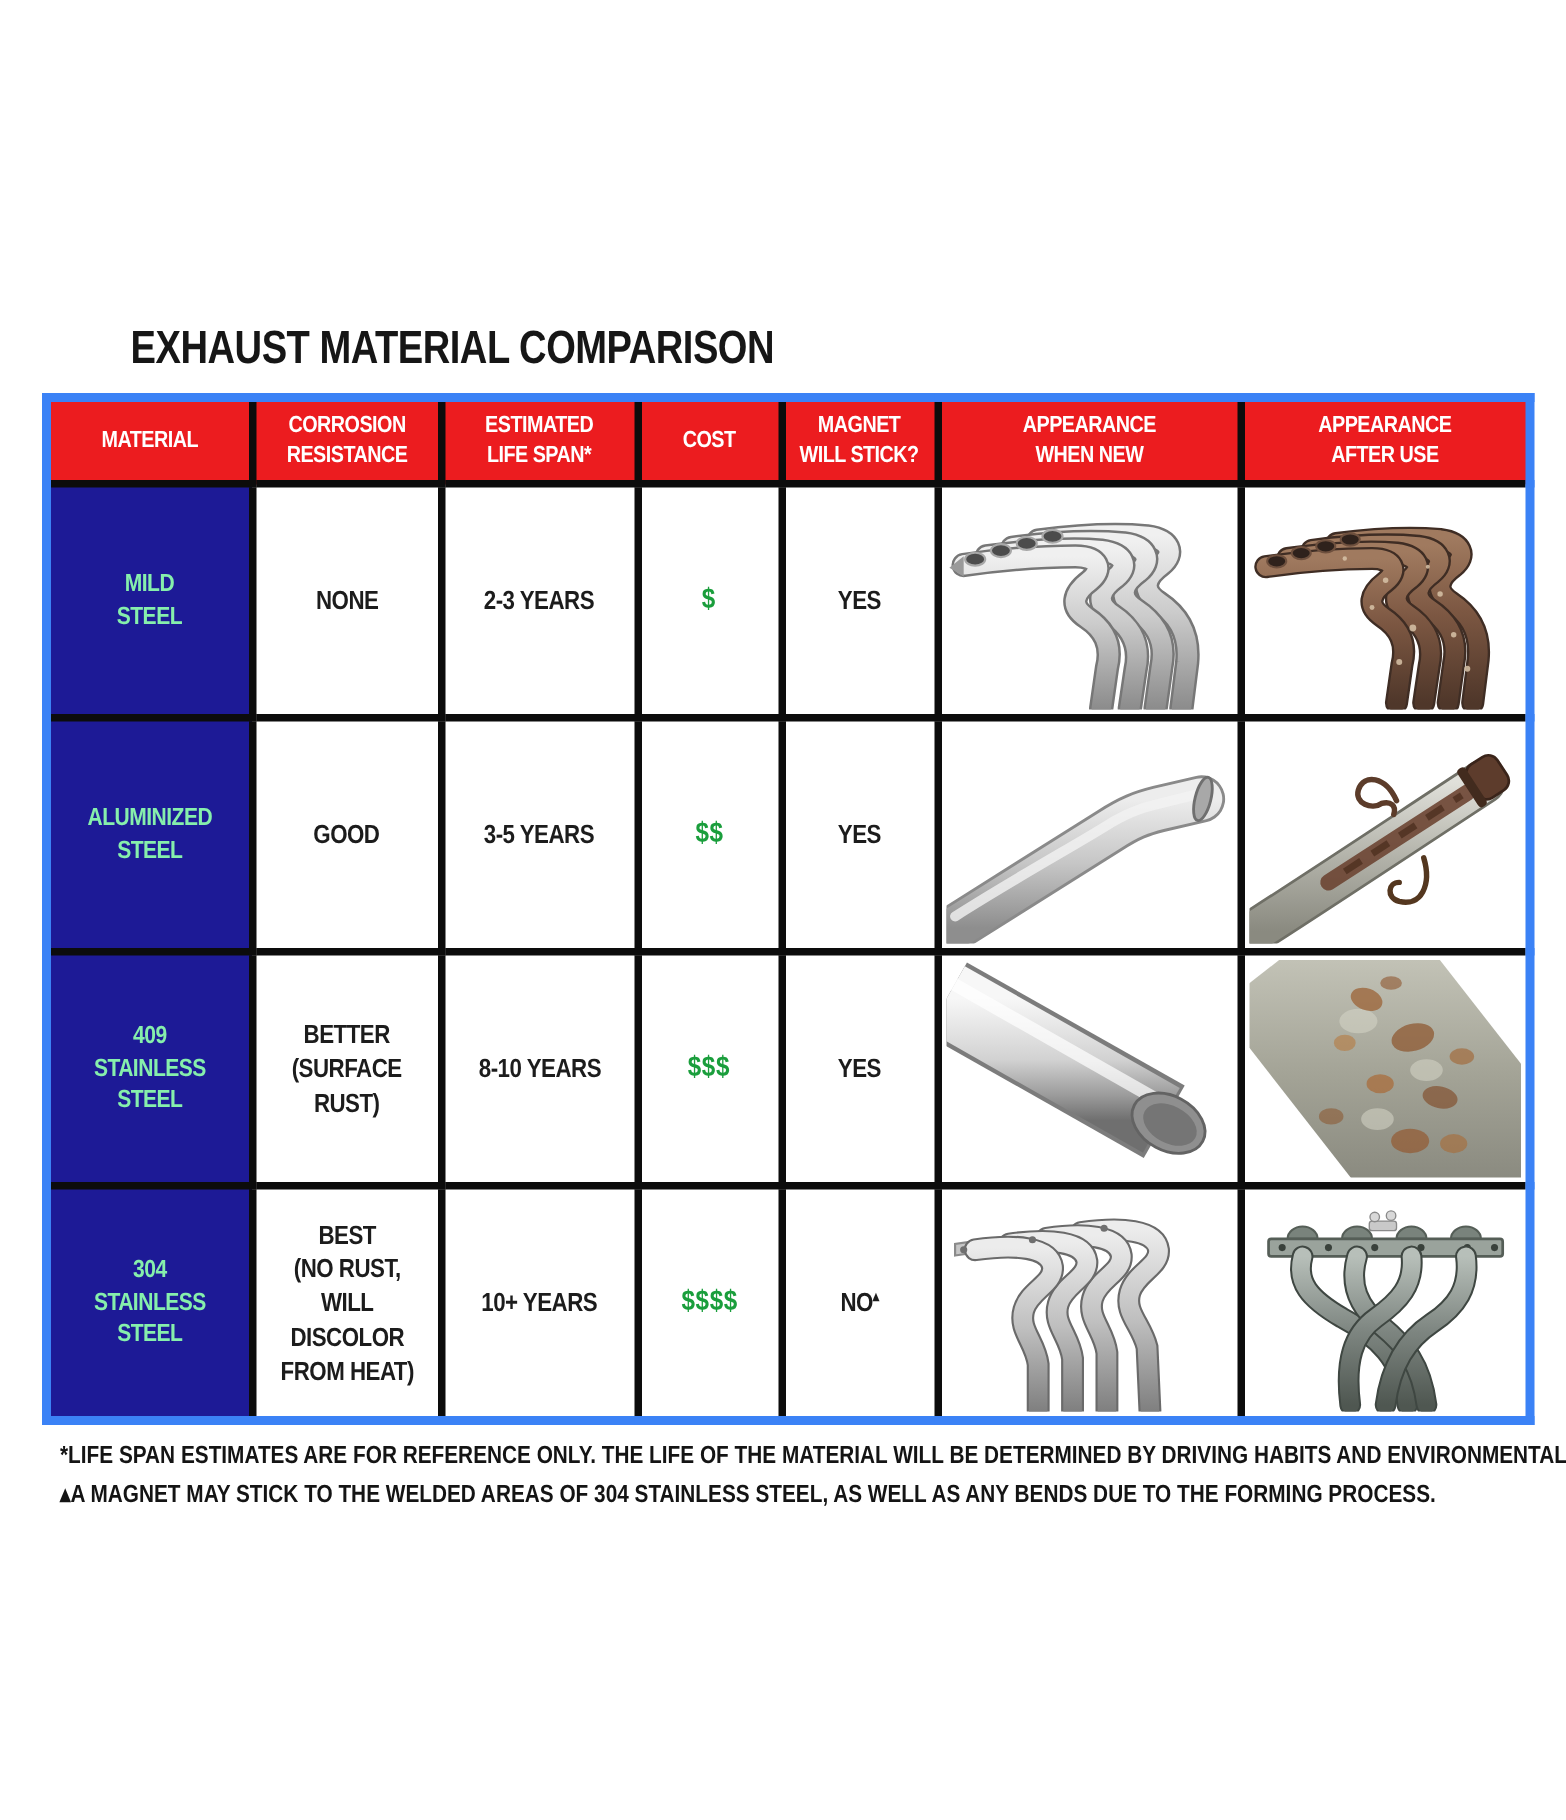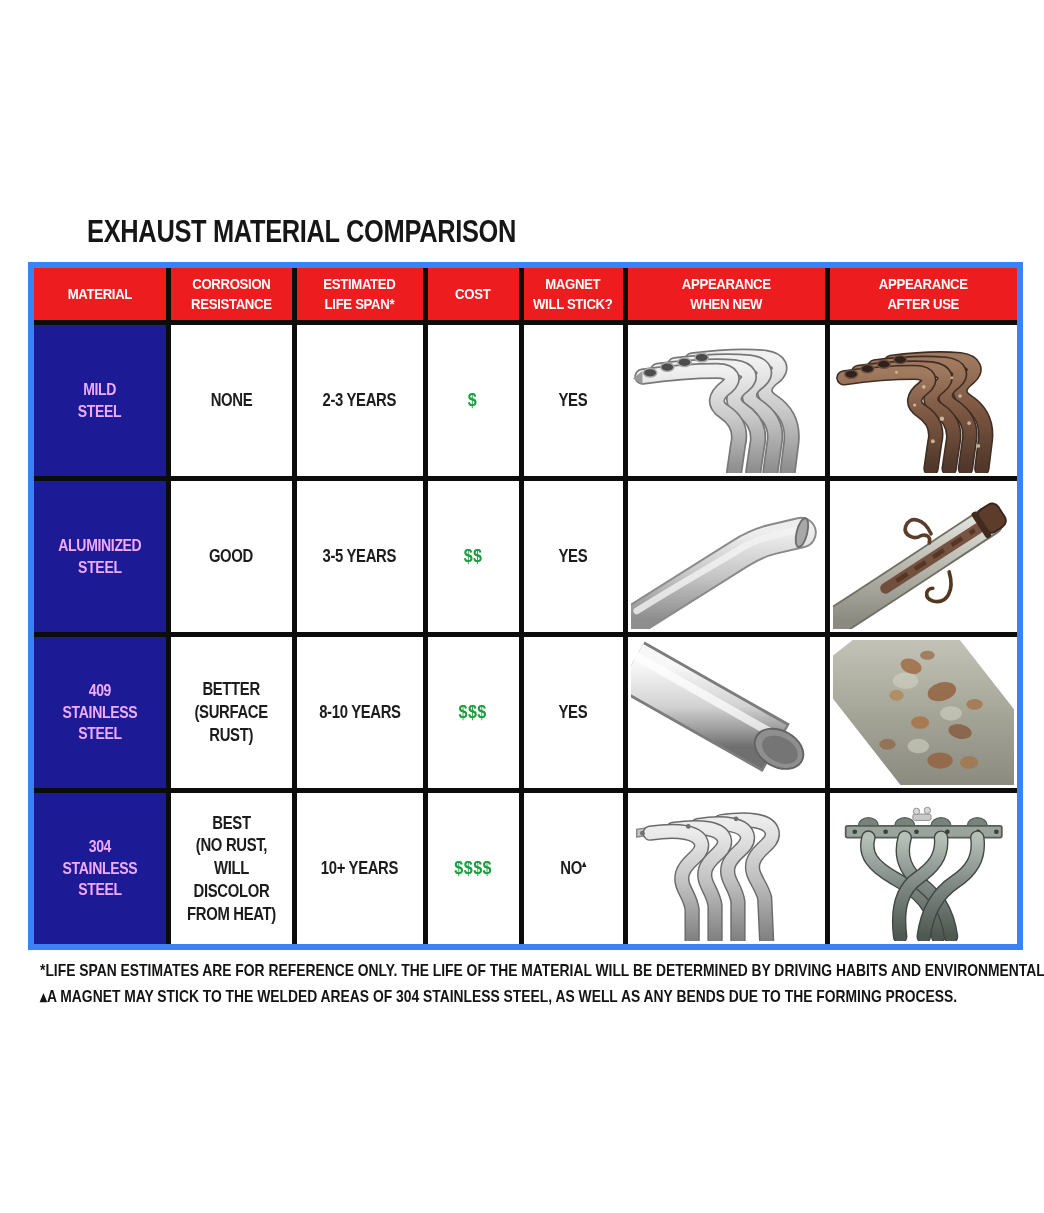--- a/index.html
+++ b/index.html
@@ -7,21 +7,21 @@
   .canvas{position:relative;width:1044px;height:1213px;background:#fff;overflow:hidden;}
   .title{position:absolute;top:214px;left:0;width:100%;text-align:left;
          font-size:31px;font-weight:800;color:#161616;white-space:nowrap;margin-left:40px;}
   .cnd{display:inline-block;transform:scaleX(.85);letter-spacing:-.4px;}
   .title .cnd{transform:scaleX(.82);}
   table.cmp{position:absolute;left:28px;top:262px;width:989px;border-collapse:collapse;
             table-layout:fixed;background:#fff;border:6px solid #3b82f6;}
   .cmp th,.cmp td{border:5px solid #0c0c0c;text-align:center;vertical-align:middle;padding:0;}
   .cmp th{background:#ec1c1f;color:#ffffff;font-size:15.5px;font-weight:700;height:52px;}
   .cmp tr.data{height:153px;}
-  .mat{background:#1d1a96;color:#f0abfc;font-size:16.5px;}
+  .mat{background:#1d1a96;color:#86efac;font-size:16.5px;}
   .txt{white-space:pre-line;font-weight:700;line-height:1.3;}
   .plain{color:#1c1c1c;font-size:17.5px;}
   .cost{color:#1a9e3c;font-size:19px;font-weight:700;letter-spacing:.5px;}
   sup.mk{font-size:10px;vertical-align:super;font-weight:700;}
   td.photo{background:#fff;padding:3px;}
   td.photo svg{display:block;width:100%;height:145px;}
   .foot{position:absolute;left:40px;top:958px;width:1180px;color:#141414;font-weight:700;
         font-size:16.5px;line-height:1.55;transform:scaleX(.84);transform-origin:0 0;white-space:nowrap;}
 </style>
 </head>

